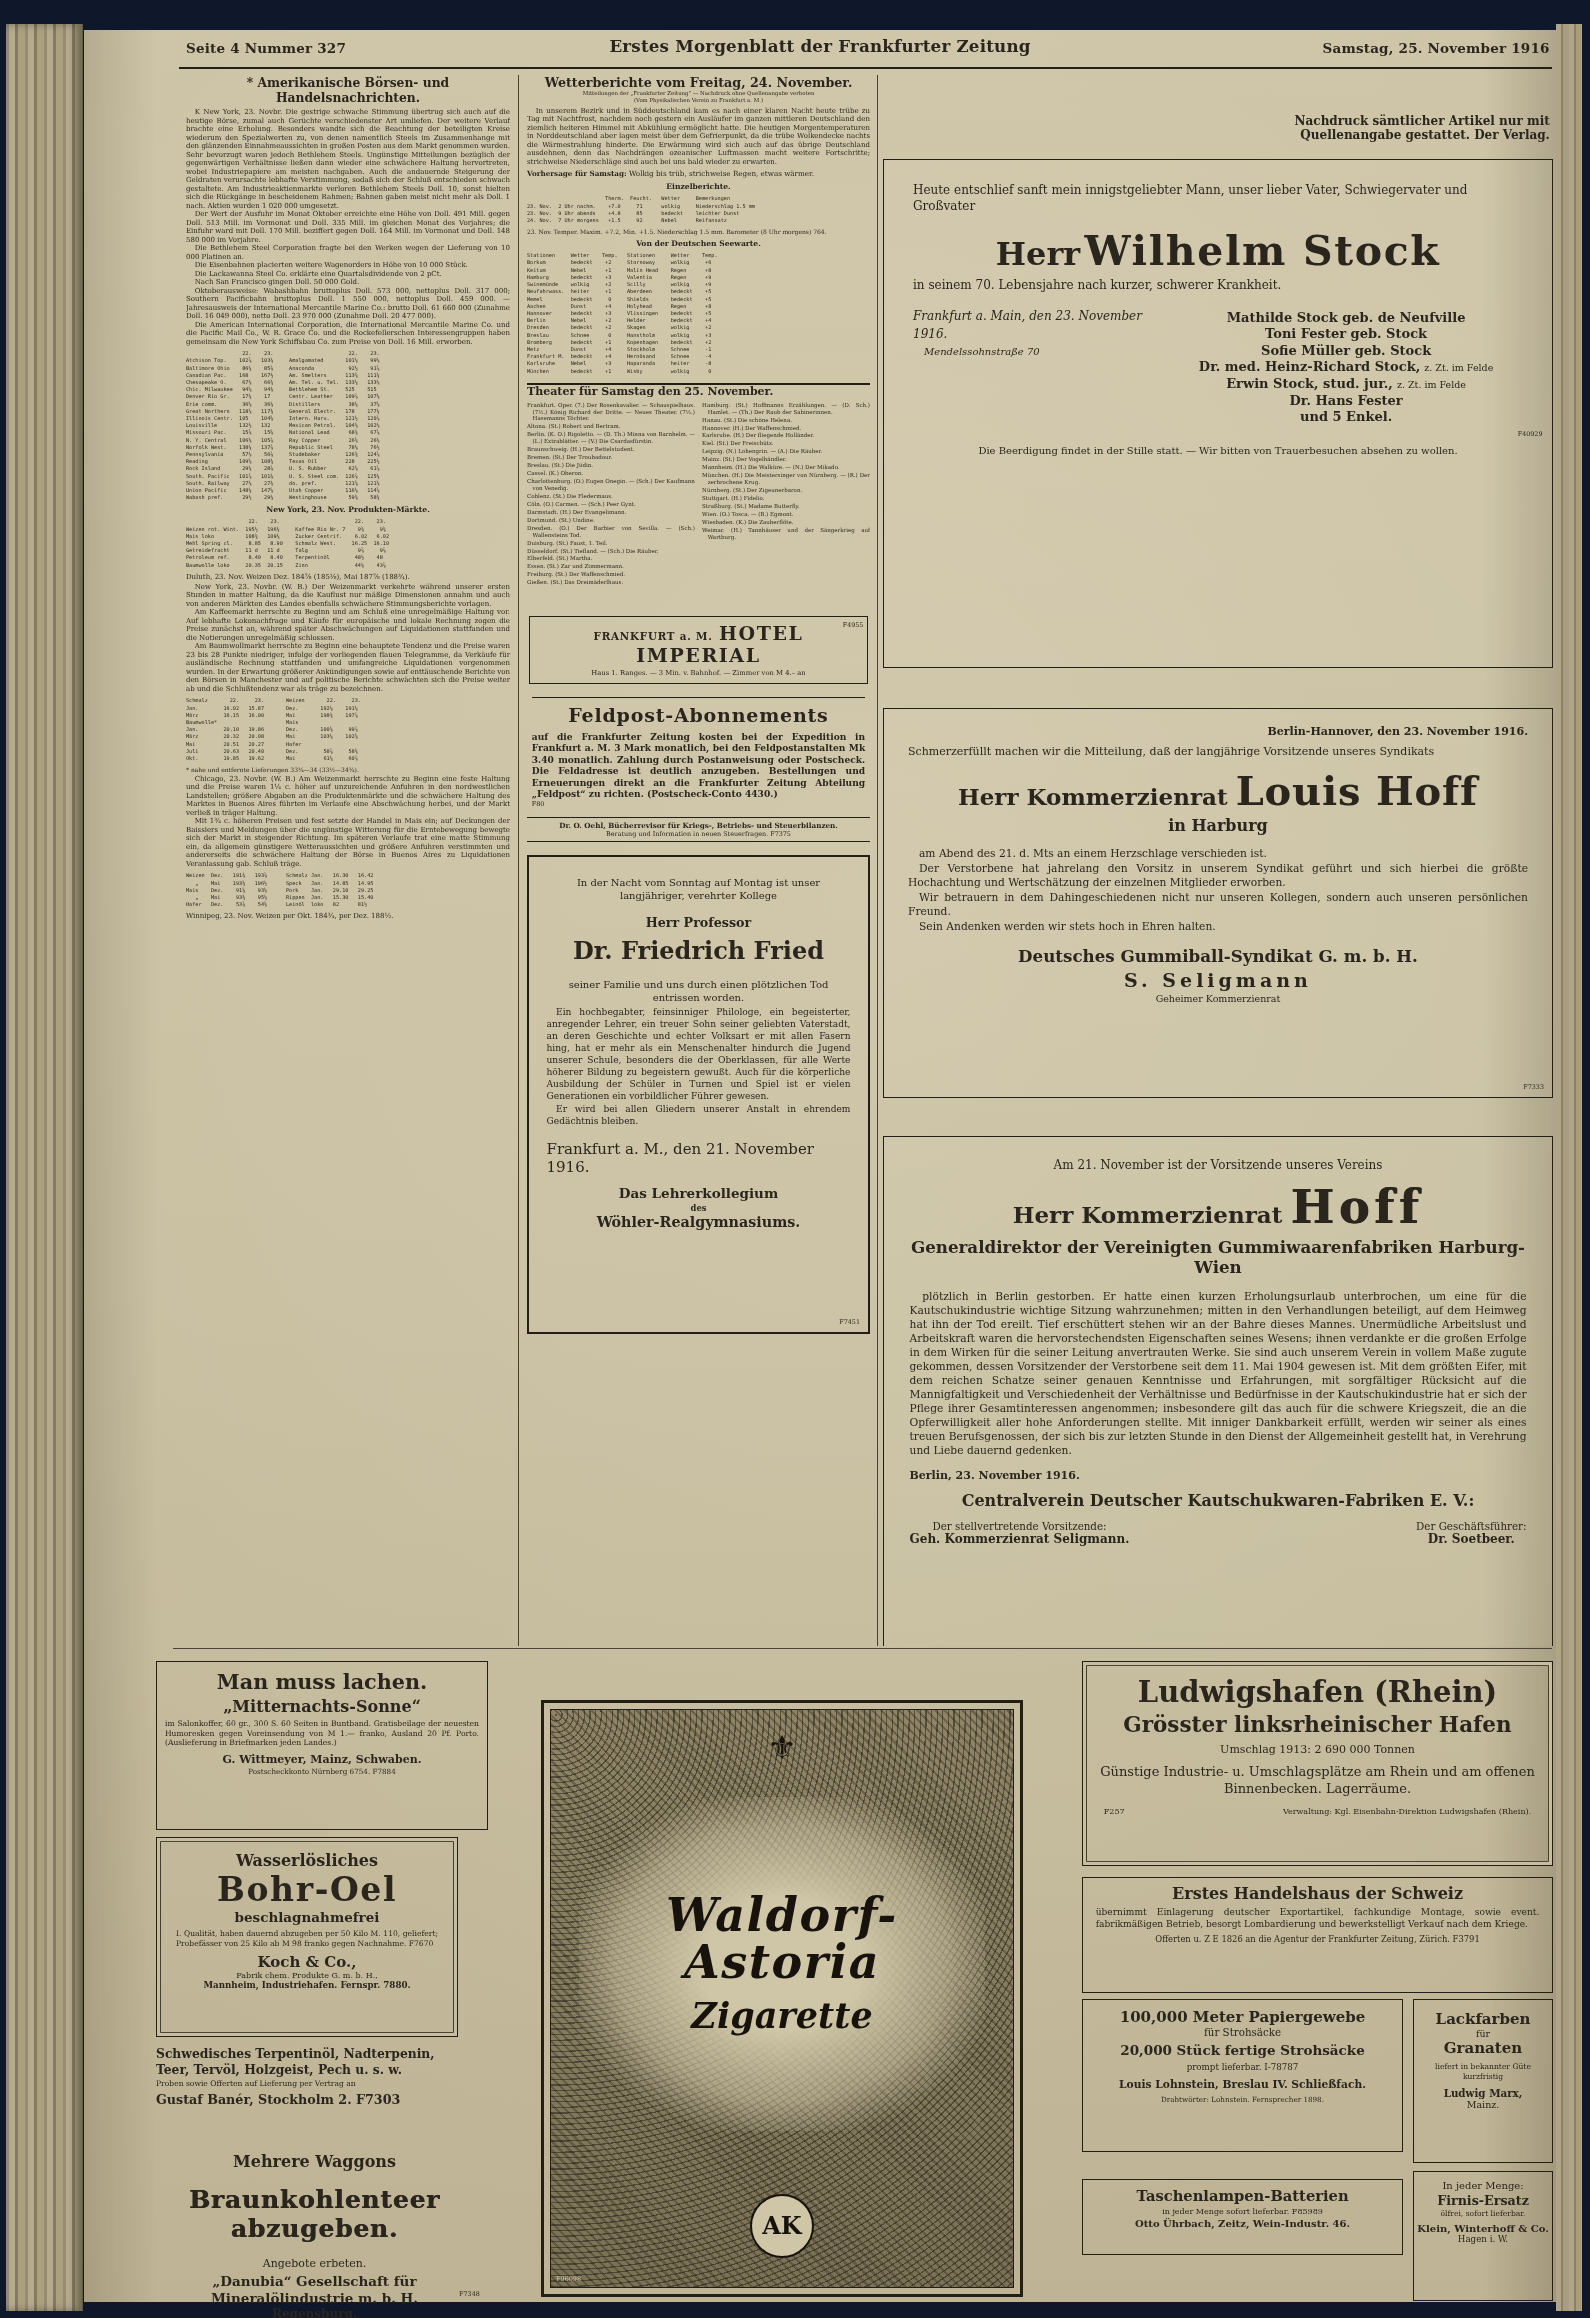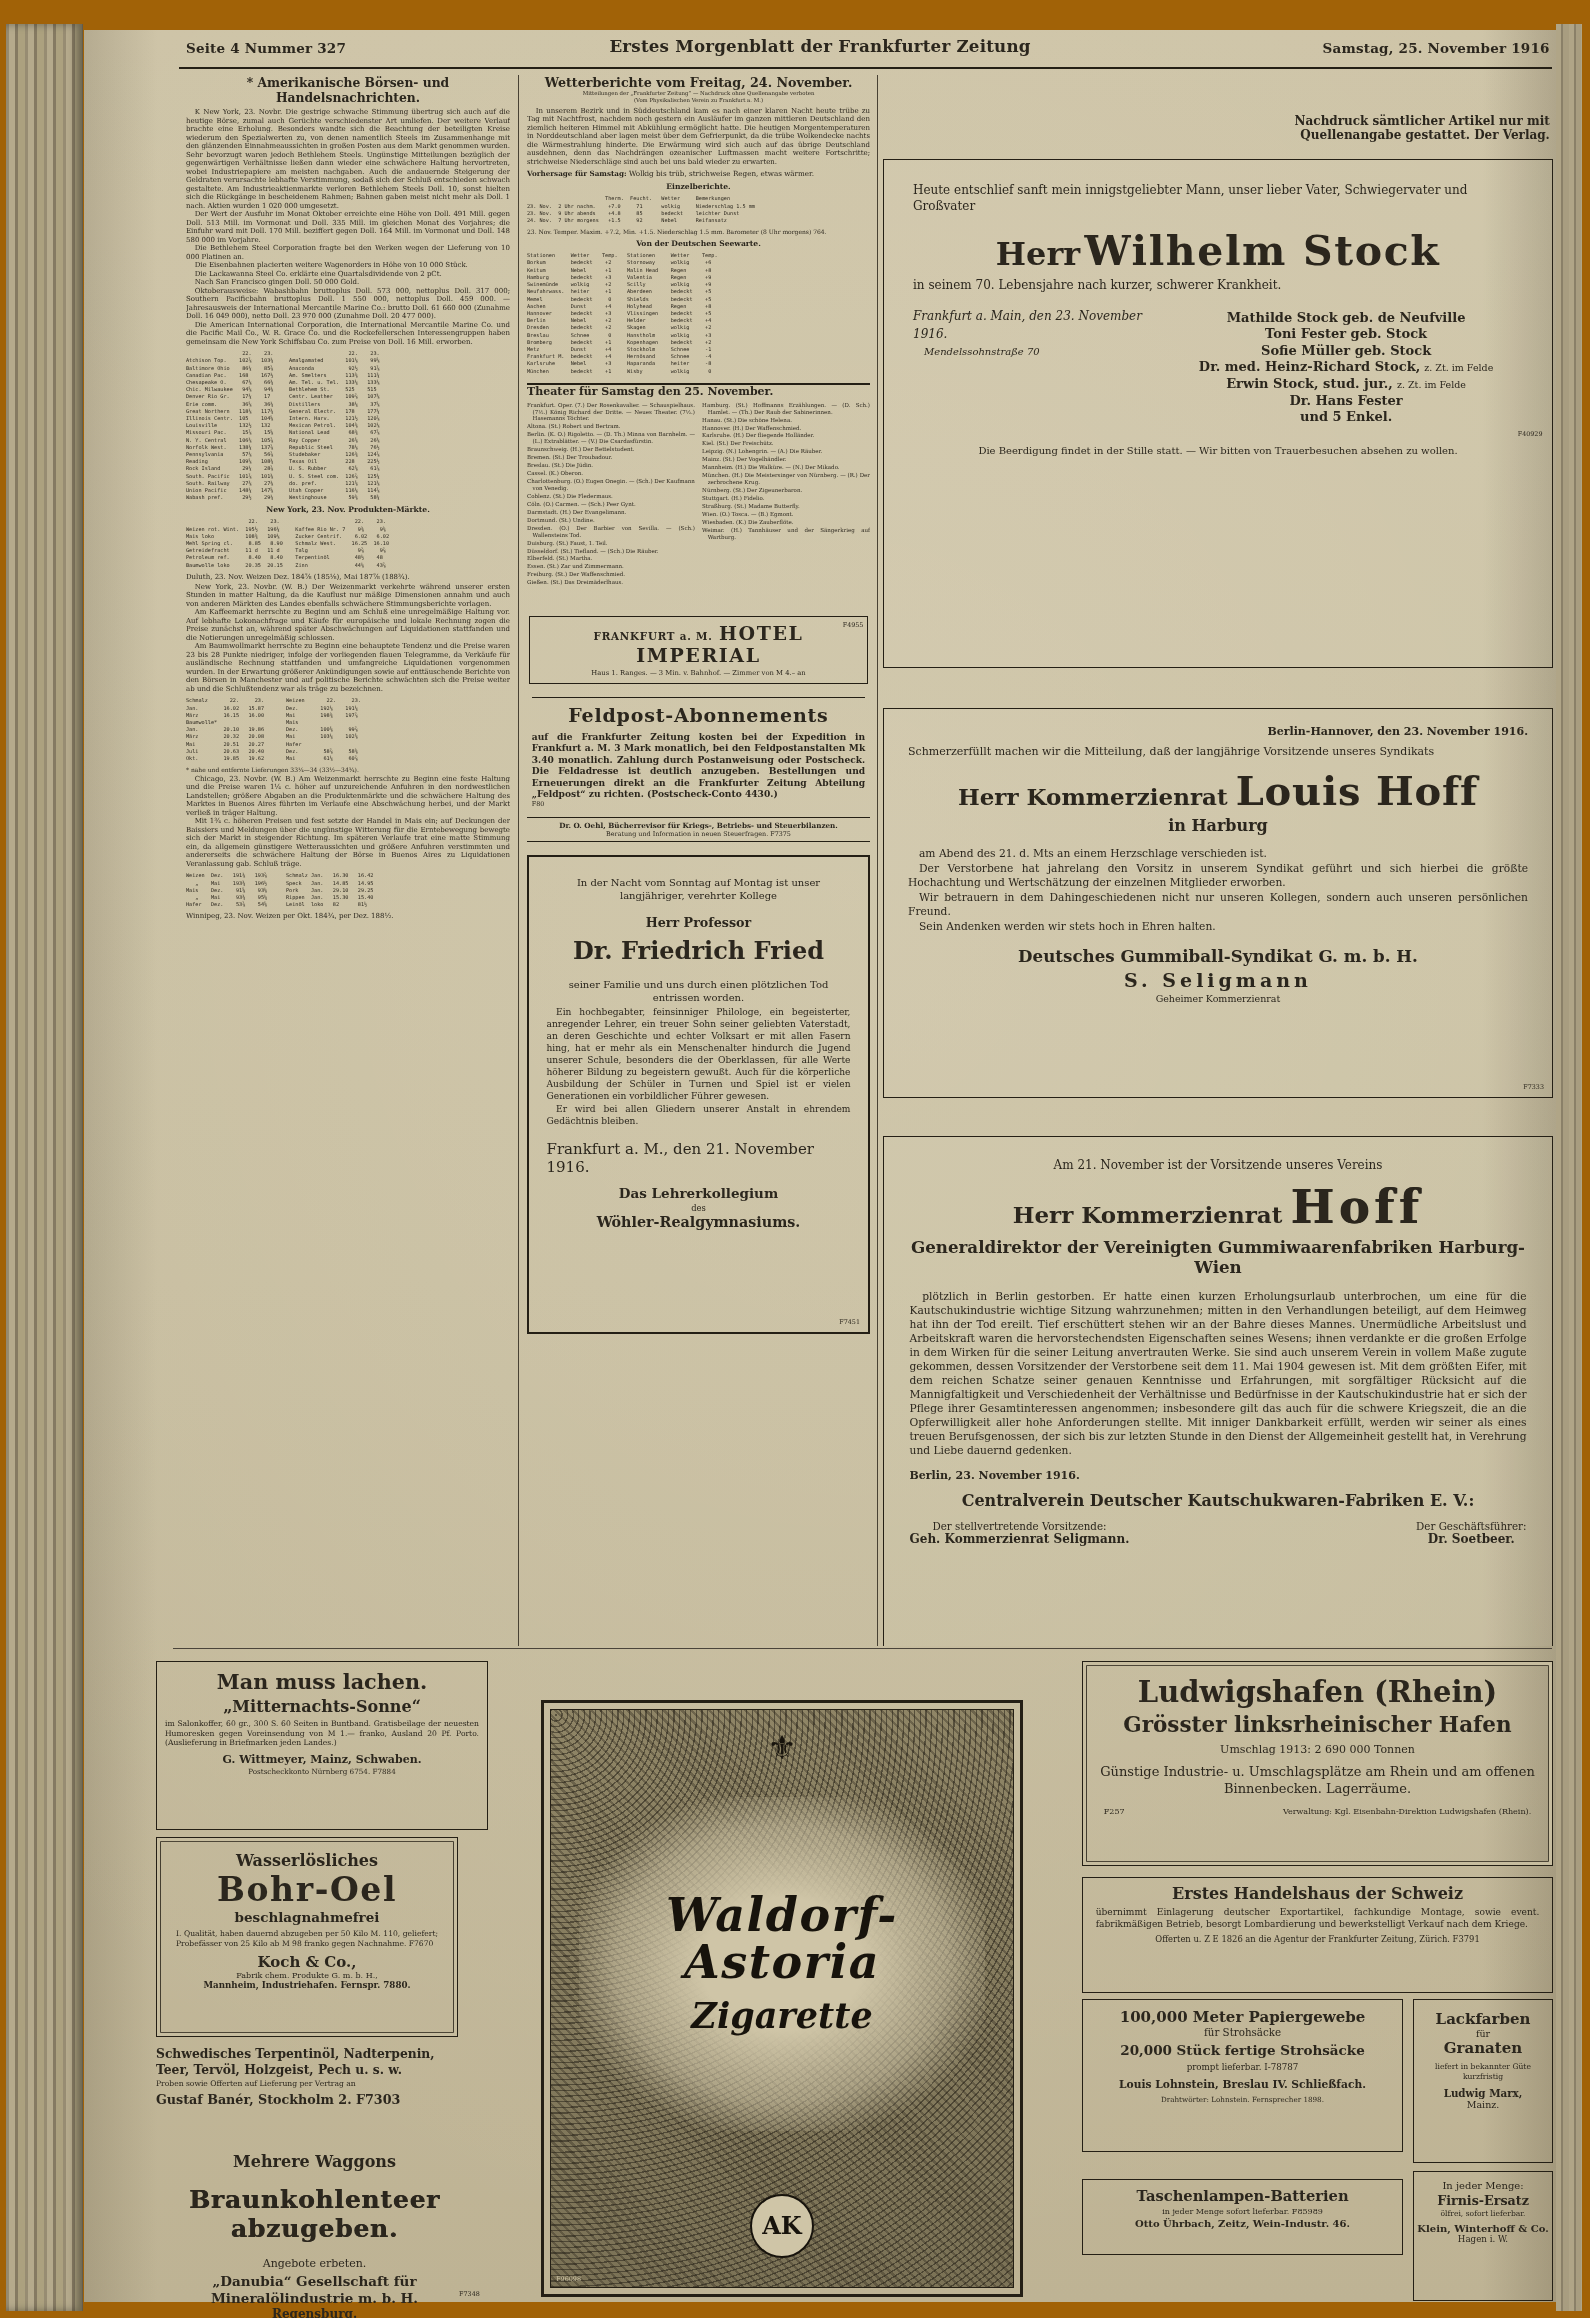--- a/index.html
+++ b/index.html
@@ -1,16 +1,16 @@
 <!DOCTYPE html>
 <html style="font-size:12.7px"><head>
 <meta charset="utf-8">
 <style>
   html,body{margin:0;padding:0;background:#3f3d35;}
-  .scan{position:relative;width:1591px;height:2319px;background:#a16207;font-family:"DejaVu Serif",serif;color:#2b261d;overflow:hidden;}
+  .scan{position:relative;width:1591px;height:2319px;background:#0f172a;font-family:"DejaVu Serif",serif;color:#2b261d;overflow:hidden;}
   .edge-left{position:absolute;left:6.4px;top:24px;width:77px;height:2287px;
     background:repeating-linear-gradient(90deg,#978c72 0 3.2px,#b5aa8c 3.2px 9.5px,#857a62 9.5px 12px,#aca17f 12px 19px);
     box-shadow:inset -6.4px 0 8px rgba(0,0,0,.38);}
   .edge-right{position:absolute;right:9.5px;top:24px;width:26px;height:2287px;
     background:repeating-linear-gradient(90deg,#b0a587 0 4.8px,#8a8068 4.8px 7.2px,#a89d80 7.2px 12.7px);}
   .page{position:absolute;left:84px;top:30px;width:1472px;height:2272px;
     background:
       radial-gradient(130% 100% at 52% 38%, rgba(255,252,235,.14), rgba(0,0,0,0) 62%),
       linear-gradient(90deg, rgba(80,70,50,.20), rgba(80,70,50,0) 5%, rgba(80,70,50,0) 95%, rgba(80,70,50,.25)),
       linear-gradient(180deg,#cdc3a6,#c7bd9f 55%,#beb394);}
@@ -53,21 +53,21 @@
   .oehl{border-top:0.8px solid #241f15;border-bottom:0.8px solid #241f15;margin:9.5px 0 0;padding:3.2px 1.6px;text-align:center;}
   .oehl-1{font-size:7.2px;font-weight:bold;line-height:8.7px;}
   .oehl-2{font-size:6.4px;line-height:8px;}
   .fried{border:2.4px solid #241f15;margin-top:12.7px;height:479px;padding:19px 17.5px;box-sizing:border-box;text-align:center;position:relative;}
   .fried-intro{font-size:10px;line-height:13px;}
   .fried-prof{font-size:12.7px;font-weight:bold;margin-top:12.7px;}
   .fried-name{font-size:24px;font-weight:bold;margin:6.4px 0 12.7px;}
   .fried-body{font-size:9.1px;line-height:12px;text-align:justify;text-indent:9.5px;margin:1.6px 0;}
   .fried-date{font-size:15px;text-align:left;margin-top:12.7px;}
   .fried-s1{font-size:13.5px;font-weight:bold;margin-top:9.5px;}
-  .fried-s2{font-size:8.4px;margin-top:1.6px;}
+  .fried-s2{font-size:8.4px;margin-top:1.6px;font-weight:bold;}
   .fried-s3{font-size:14.3px;font-weight:bold;margin-top:1.6px;}
   .mark{font-size:6.4px;}
   .mark-br{position:absolute;right:8px;bottom:6.4px;}
   .fragment{text-align:right;font-size:12px;font-weight:bold;line-height:13.5px;height:41px;padding-right:3.2px;box-sizing:border-box;margin-top:40px;}
   .obit{box-sizing:border-box;border:1.6px solid #241f15;position:relative;background:rgba(255,255,240,.05);}
   .stockbox{height:509px;margin-top:3.2px;padding:22px 29px;}
   .st-intro{font-size:12px;line-height:16px;}
   .st-name{text-align:center;margin:12.7px 0 3.2px;font-weight:bold;}
   .st-herr{font-size:32px;}
   .st-big{font-size:41px;letter-spacing:1.6px;}

